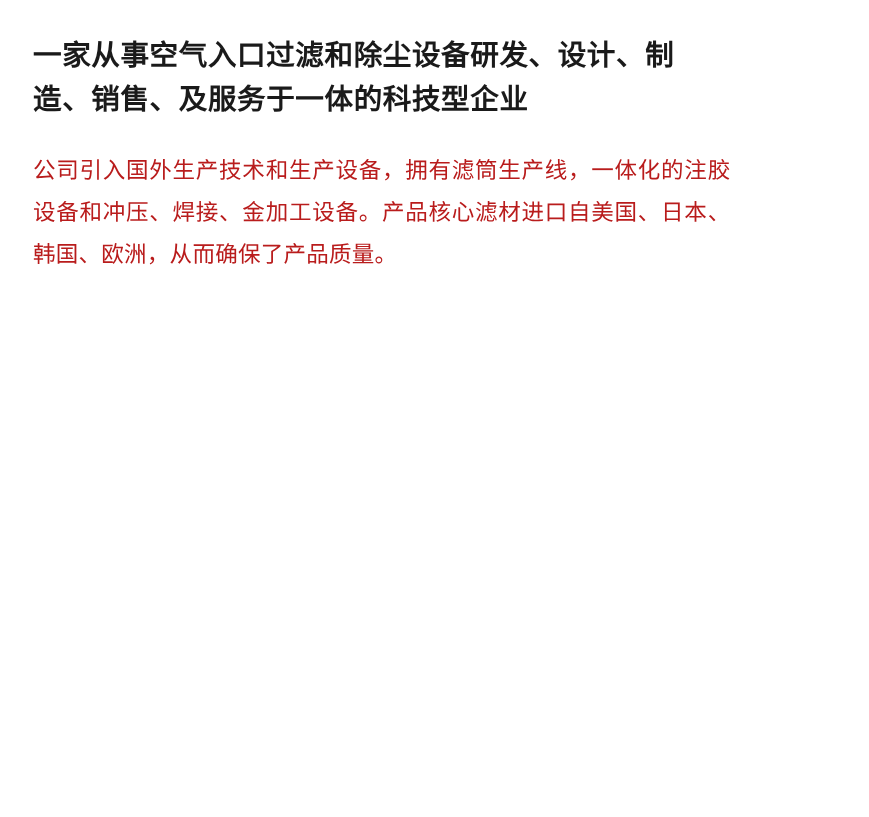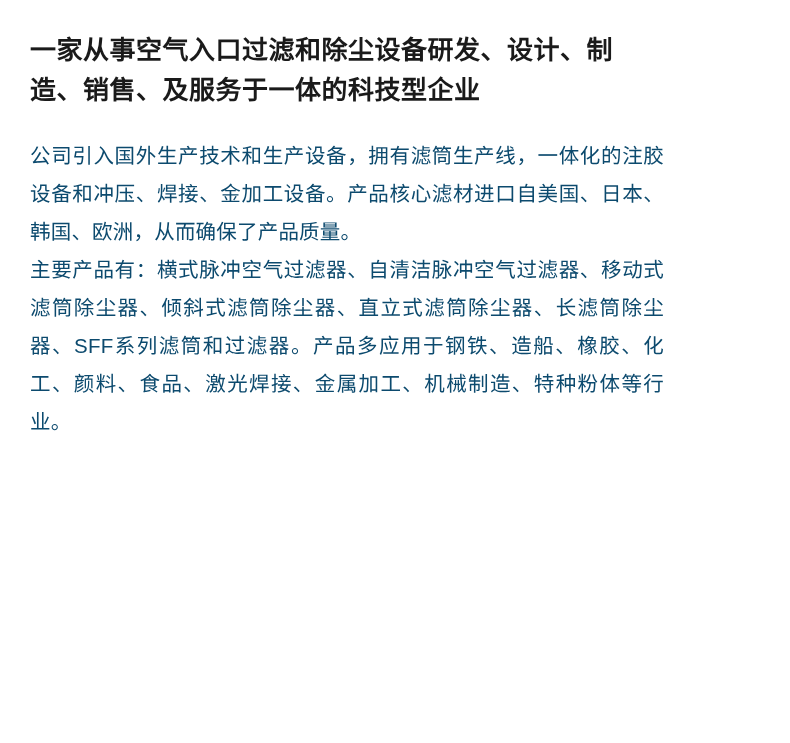--- a/index.html
+++ b/index.html
@@ -25,34 +25,33 @@
     font-size: 26px;
     font-weight: bold;
     line-height: 1.55;
     color: #1a1a1a;
     letter-spacing: 0.5px;
     margin: 0 0 26px 0;
   }
   .body-block {
     font-size: 20.5px;
     line-height: 1.86;
-    color: #0c4a6e;
+    color: #b91c1c;
     letter-spacing: 0.2px;
   }
   .para {
     margin: 0;
     text-align: justify;
     text-justify: inter-ideograph;
   }
 </style>
 </head>
 <body>
 
 <div class="page">
 
   <h1 class="doc-title">一家从事空气入口过滤和除尘设备研发、设计、制造、销售、及服务于一体的科技型企业</h1>
 
   <div class="body-block">
     <p class="para">公司引入国外生产技术和生产设备，拥有滤筒生产线，一体化的注胶设备和冲压、焊接、金加工设备。产品核心滤材进口自美国、日本、韩国、欧洲，从而确保了产品质量。</p>
-    <p class="para">主要产品有：横式脉冲空气过滤器、自清洁脉冲空气过滤器、移动式滤筒除尘器、倾斜式滤筒除尘器、直立式滤筒除尘器、长滤筒除尘器、SFF系列滤筒和过滤器。产品多应用于钢铁、造船、橡胶、化工、颜料、食品、激光焊接、金属加工、机械制造、特种粉体等行业。</p>
   </div>
 
 </div>
 
 </body></html>

